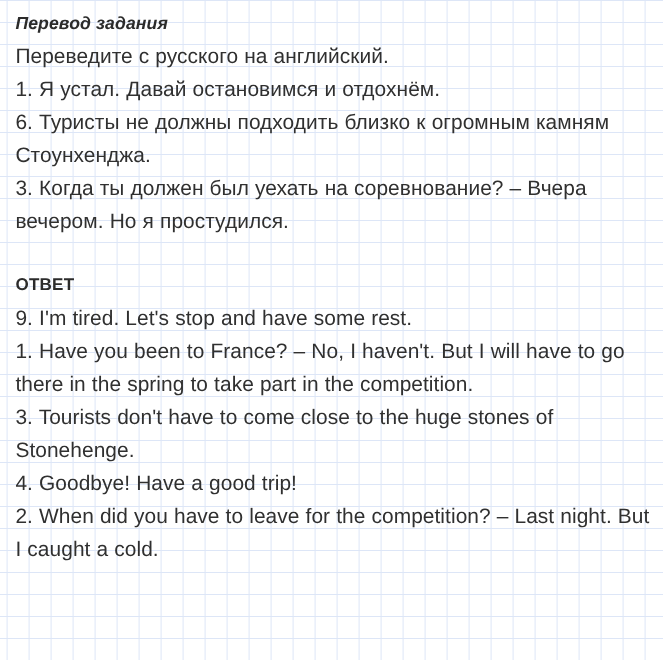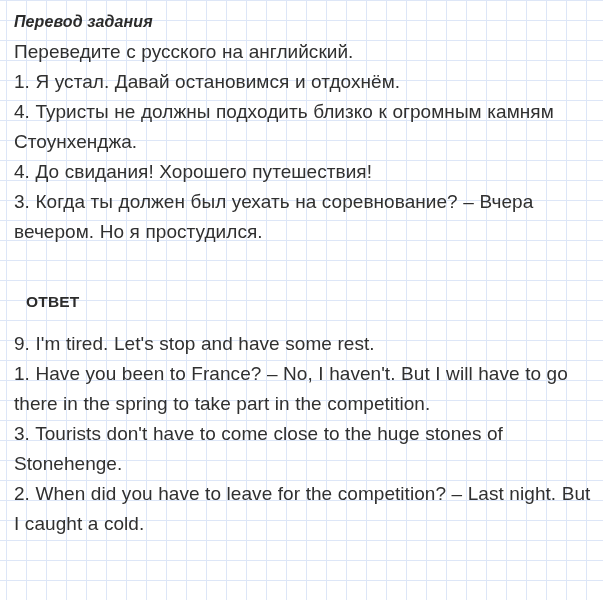--- a/index.html
+++ b/index.html
@@ -45,21 +45,21 @@
     padding-top: 7px;
     letter-spacing: 0.1px;
   }
 
   .heading-bold {
     font-size: 15.5px;
     font-weight: bold;
     font-style: normal;
     color: #2b2b2b;
     line-height: 30px;
-    margin: 12px;
+    margin: 0;
     letter-spacing: 0.2px;
   }
 
   .para {
     font-size: 19px;
     font-weight: normal;
     color: #303030;
     line-height: 30px;
     margin: 0;
     letter-spacing: 0.05px;
@@ -77,36 +77,36 @@
   <div id="content">
 
     <div>
       <p class="heading-italic">Перевод задания</p>
 
       <p class="para">Переведите с русского на английский.</p>
 
       <p class="para">1. Я устал. Давай остановимся и отдохнём.</p>
 
 
-      <p class="para">4. Туристы не должны подходить близко к огромным камням Стоунхенджа.</p>
+      <p class="para">6. Туристы не должны подходить близко к огромным камням Стоунхенджа.</p>
 
-      <p class="para">4. До свидания! Хорошего путешествия!</p>
 
       <p class="para">3. Когда ты должен был уехать на соревнование? – Вчера вечером. Но я простудился.</p>
     </div>
 
     <div class="gap-before-answer"></div>
 
     <div>
       <p class="heading-bold">ОТВЕТ</p>
 
       <p class="para">9. I'm tired. Let's stop and have some rest.</p>
 
       <p class="para">1. Have you been to France? – No, I haven't. But I will have to go there in the spring to take part in the competition.</p>
 
       <p class="para">3. Tourists don't have to come close to the huge stones of Stonehenge.</p>
 
+      <p class="para">4. Goodbye! Have a good trip!</p>
 
       <p class="para">2. When did you have to leave for the competition? – Last night. But I caught a cold.</p>
     </div>
 
   </div>
 </div>
 
 </body></html>

